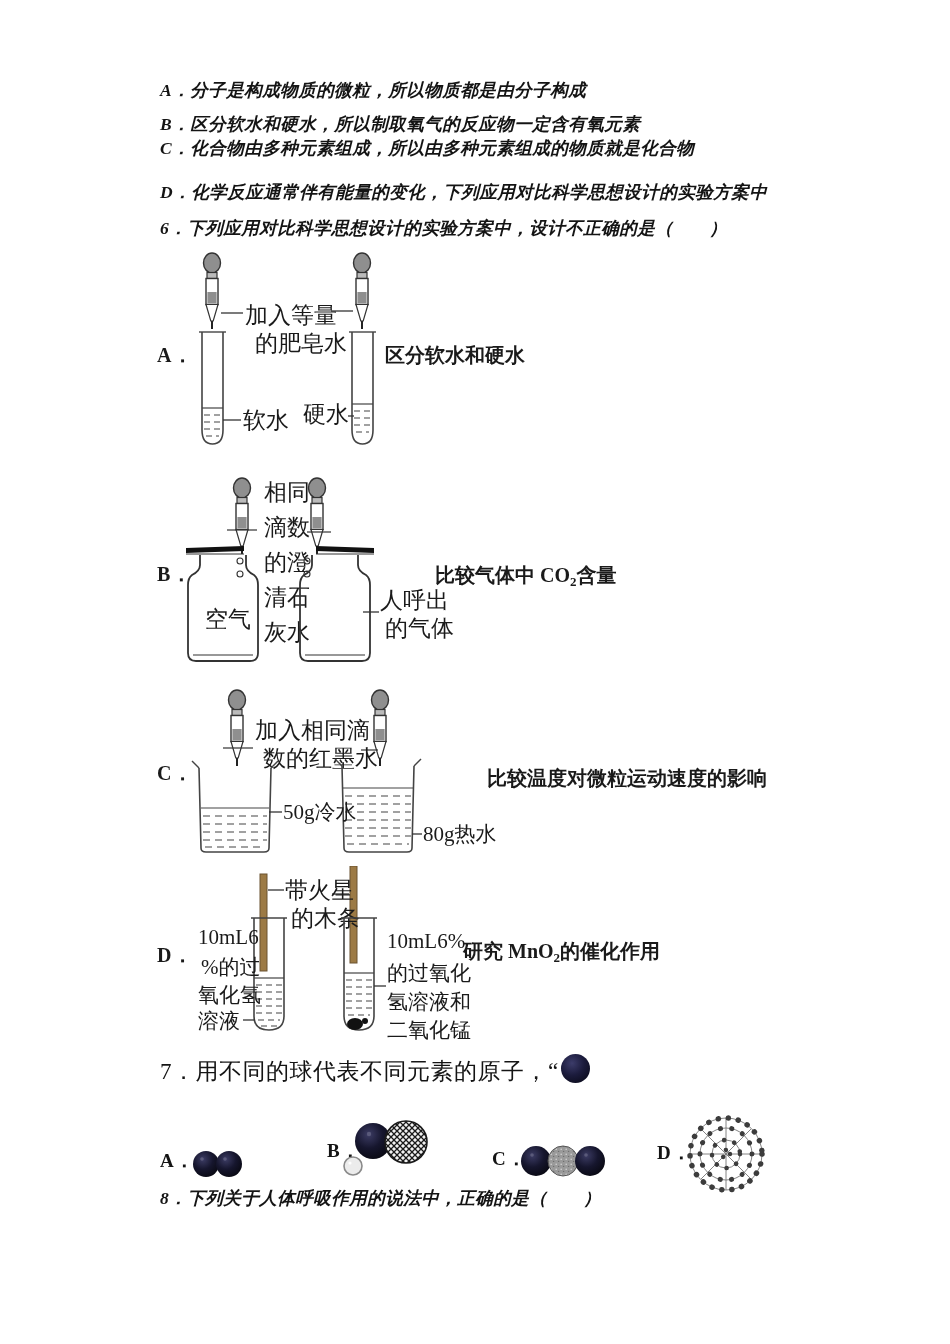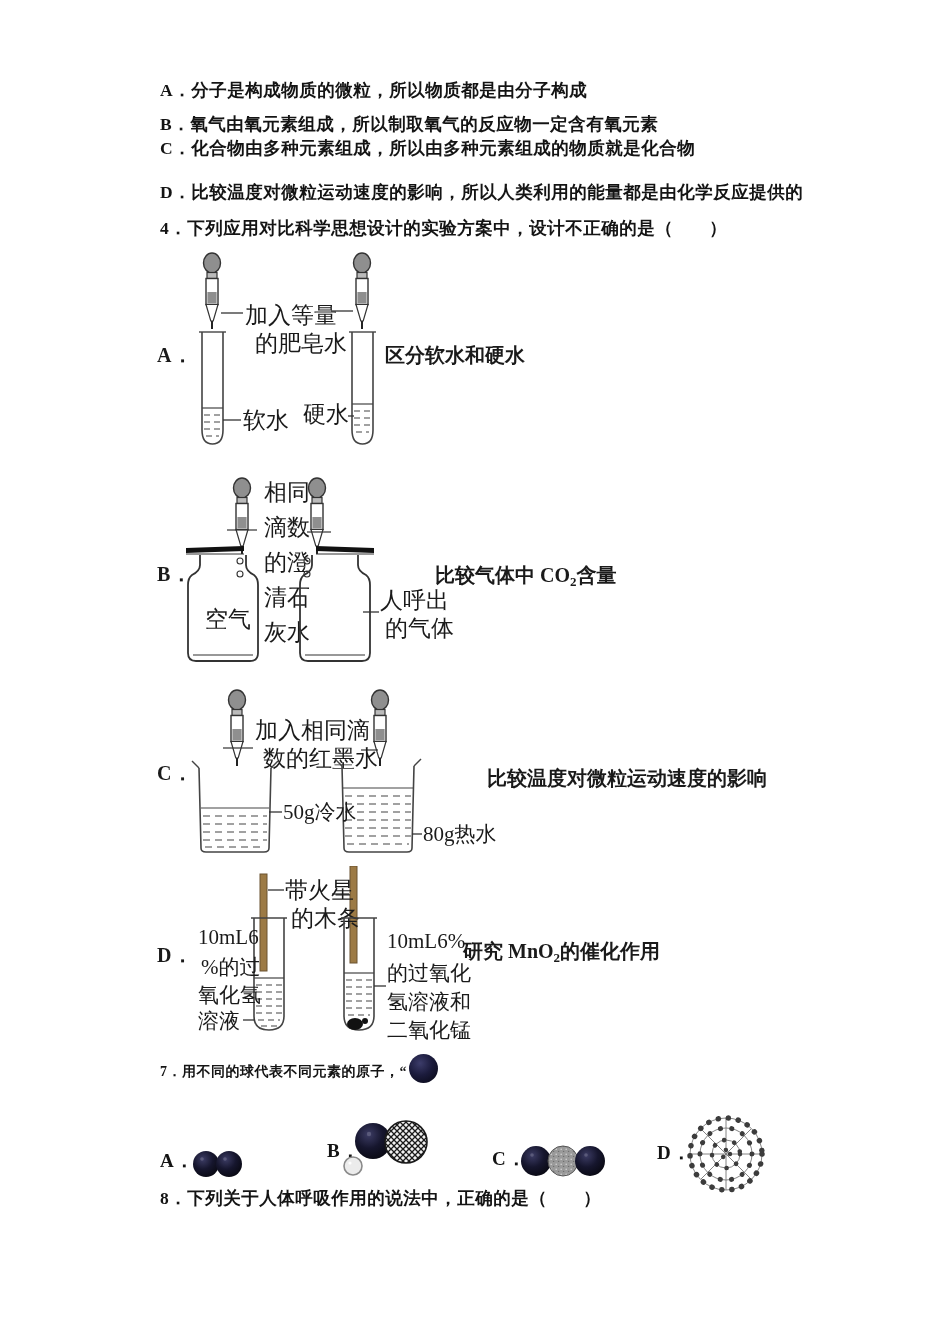--- a/index.html
+++ b/index.html
@@ -3,25 +3,25 @@
 <meta charset="utf-8">
 <style>
   html,body{margin:0;padding:0;}
   body{
     width:950px;height:1344px;position:relative;background:#ffffff;
     font-family:"Liberation Serif","DejaVu Serif",serif;color:#141414;
     overflow:hidden;
   }
   .textline{
     position:absolute;left:160px;font-size:17.5px;font-weight:bold;
-    letter-spacing:.5px;white-space:pre;color:#141414;
+    letter-spacing:.5px;white-space:pre;color:#141414;font-style:italic;
   }
   .q7row{
     position:absolute;left:160px;top:1054px;display:flex;align-items:center;
-    font-size:14px;font-weight:bold;letter-spacing:.5px;white-space:pre;
+    font-size:23px;font-weight:normal;letter-spacing:.5px;white-space:pre;
   }
   .oxy{
     display:inline-block;width:29px;height:29px;border-radius:50%;
     background:radial-gradient(circle at 38% 32%, #3c3c6a 0%, #1b1b3c 45%, #05050f 100%);
     margin:0 2px 6px 2px;
   }
   .optlabel{
     position:absolute;font-size:19px;font-weight:bold;letter-spacing:1px;
   }
   .diag{position:absolute;}
@@ -56,25 +56,25 @@
     </pattern>
     <radialGradient id="sphDark" cx="0.38" cy="0.32" r="0.85">
       <stop offset="0%" stop-color="#3c3c64"></stop>
       <stop offset="45%" stop-color="#16162e"></stop>
       <stop offset="100%" stop-color="#040408"></stop>
     </radialGradient>
   </defs>
 </svg>
 
 <div class="textline" style="top:78px">A．分子是构成物质的微粒，所以物质都是由分子构成</div>
-<div class="textline" style="top:112px">B．氧气由氧元素组成，所以制取氧气的反应物一定含有氧元素</div>
+<div class="textline" style="top:112px">B．区分软水和硬水，所以制取氧气的反应物一定含有氧元素</div>
 <div class="textline" style="top:136px">C．化合物由多种元素组成，所以由多种元素组成的物质就是化合物</div>
-<div class="textline" style="top:180px">D．比较温度对微粒运动速度的影响，所以人类利用的能量都是由化学反应提供的</div>
-
-<div class="textline" style="top:216px">4．下列应用对比科学思想设计的实验方案中，设计不正确的是（　　）</div>
+<div class="textline" style="top:180px">D．化学反应通常伴有能量的变化，下列应用对比科学思想设计的实验方案中</div>
+
+<div class="textline" style="top:216px">6．下列应用对比科学思想设计的实验方案中，设计不正确的是（　　）</div>
 
 <svg class="diag" style="left:155px;top:250px" width="440" height="205" viewBox="0 0 440 205">
   <use href="#dropper" x="57" y="3"></use>
   <use href="#dropper" x="207" y="3"></use>
   <line x1="66" y1="63" x2="88" y2="63" stroke="#333" stroke-width="1.3"></line>
   <line x1="176" y1="61" x2="198" y2="61" stroke="#333" stroke-width="1.3"></line>
   <text class="cjk" x="90" y="73">加入等量</text>
   <text class="cjk" x="100" y="101">的肥皂水</text>
 
   <g transform="translate(47,82)">

